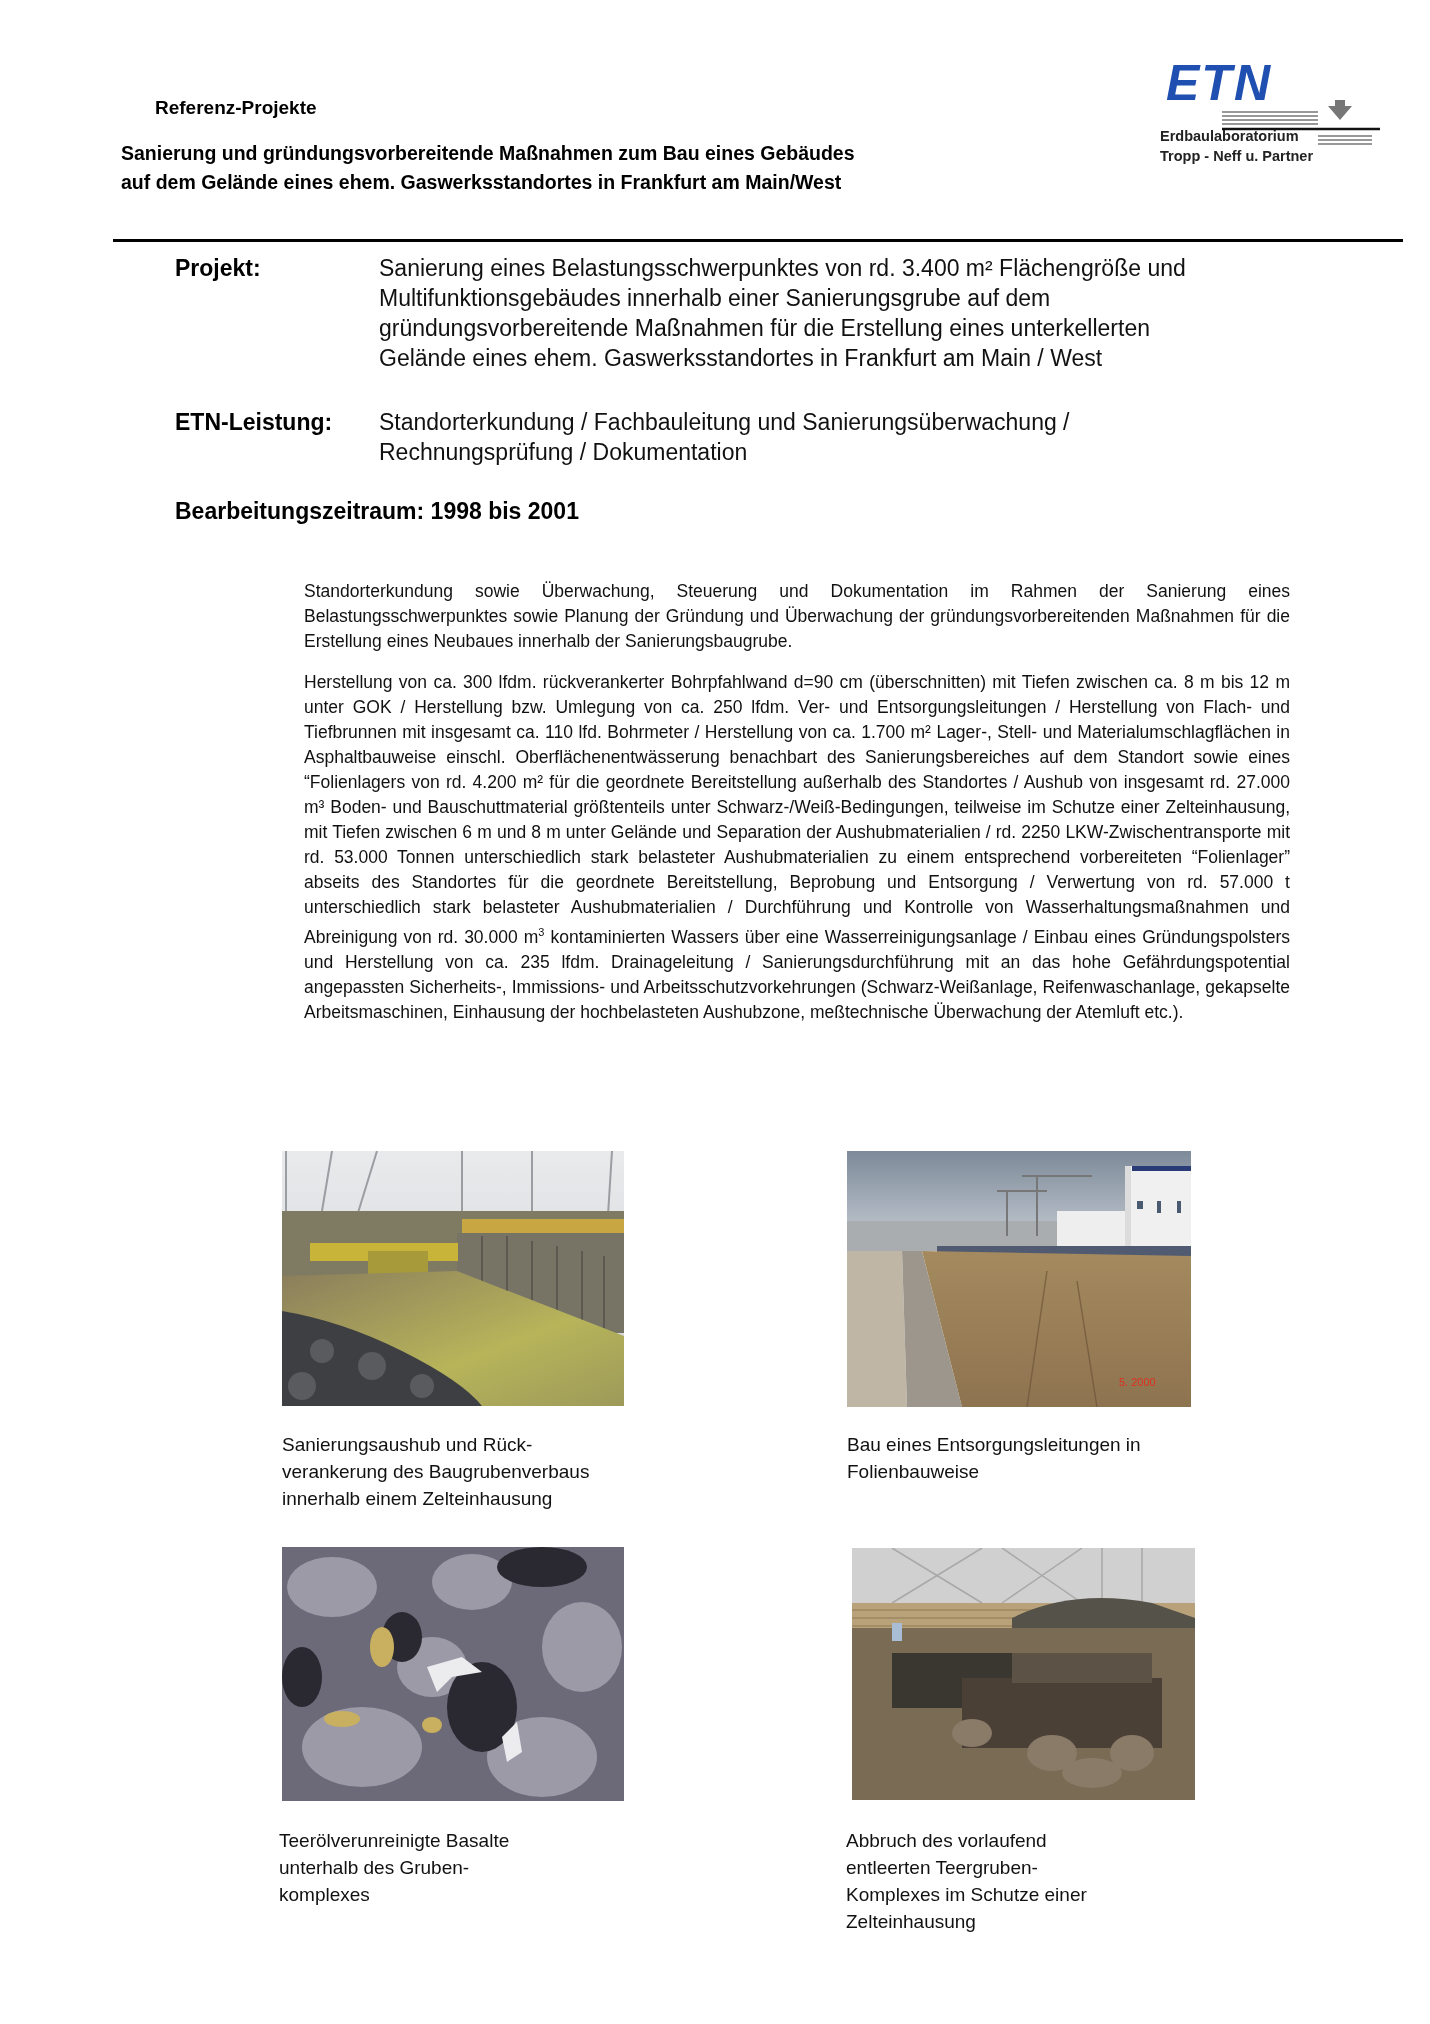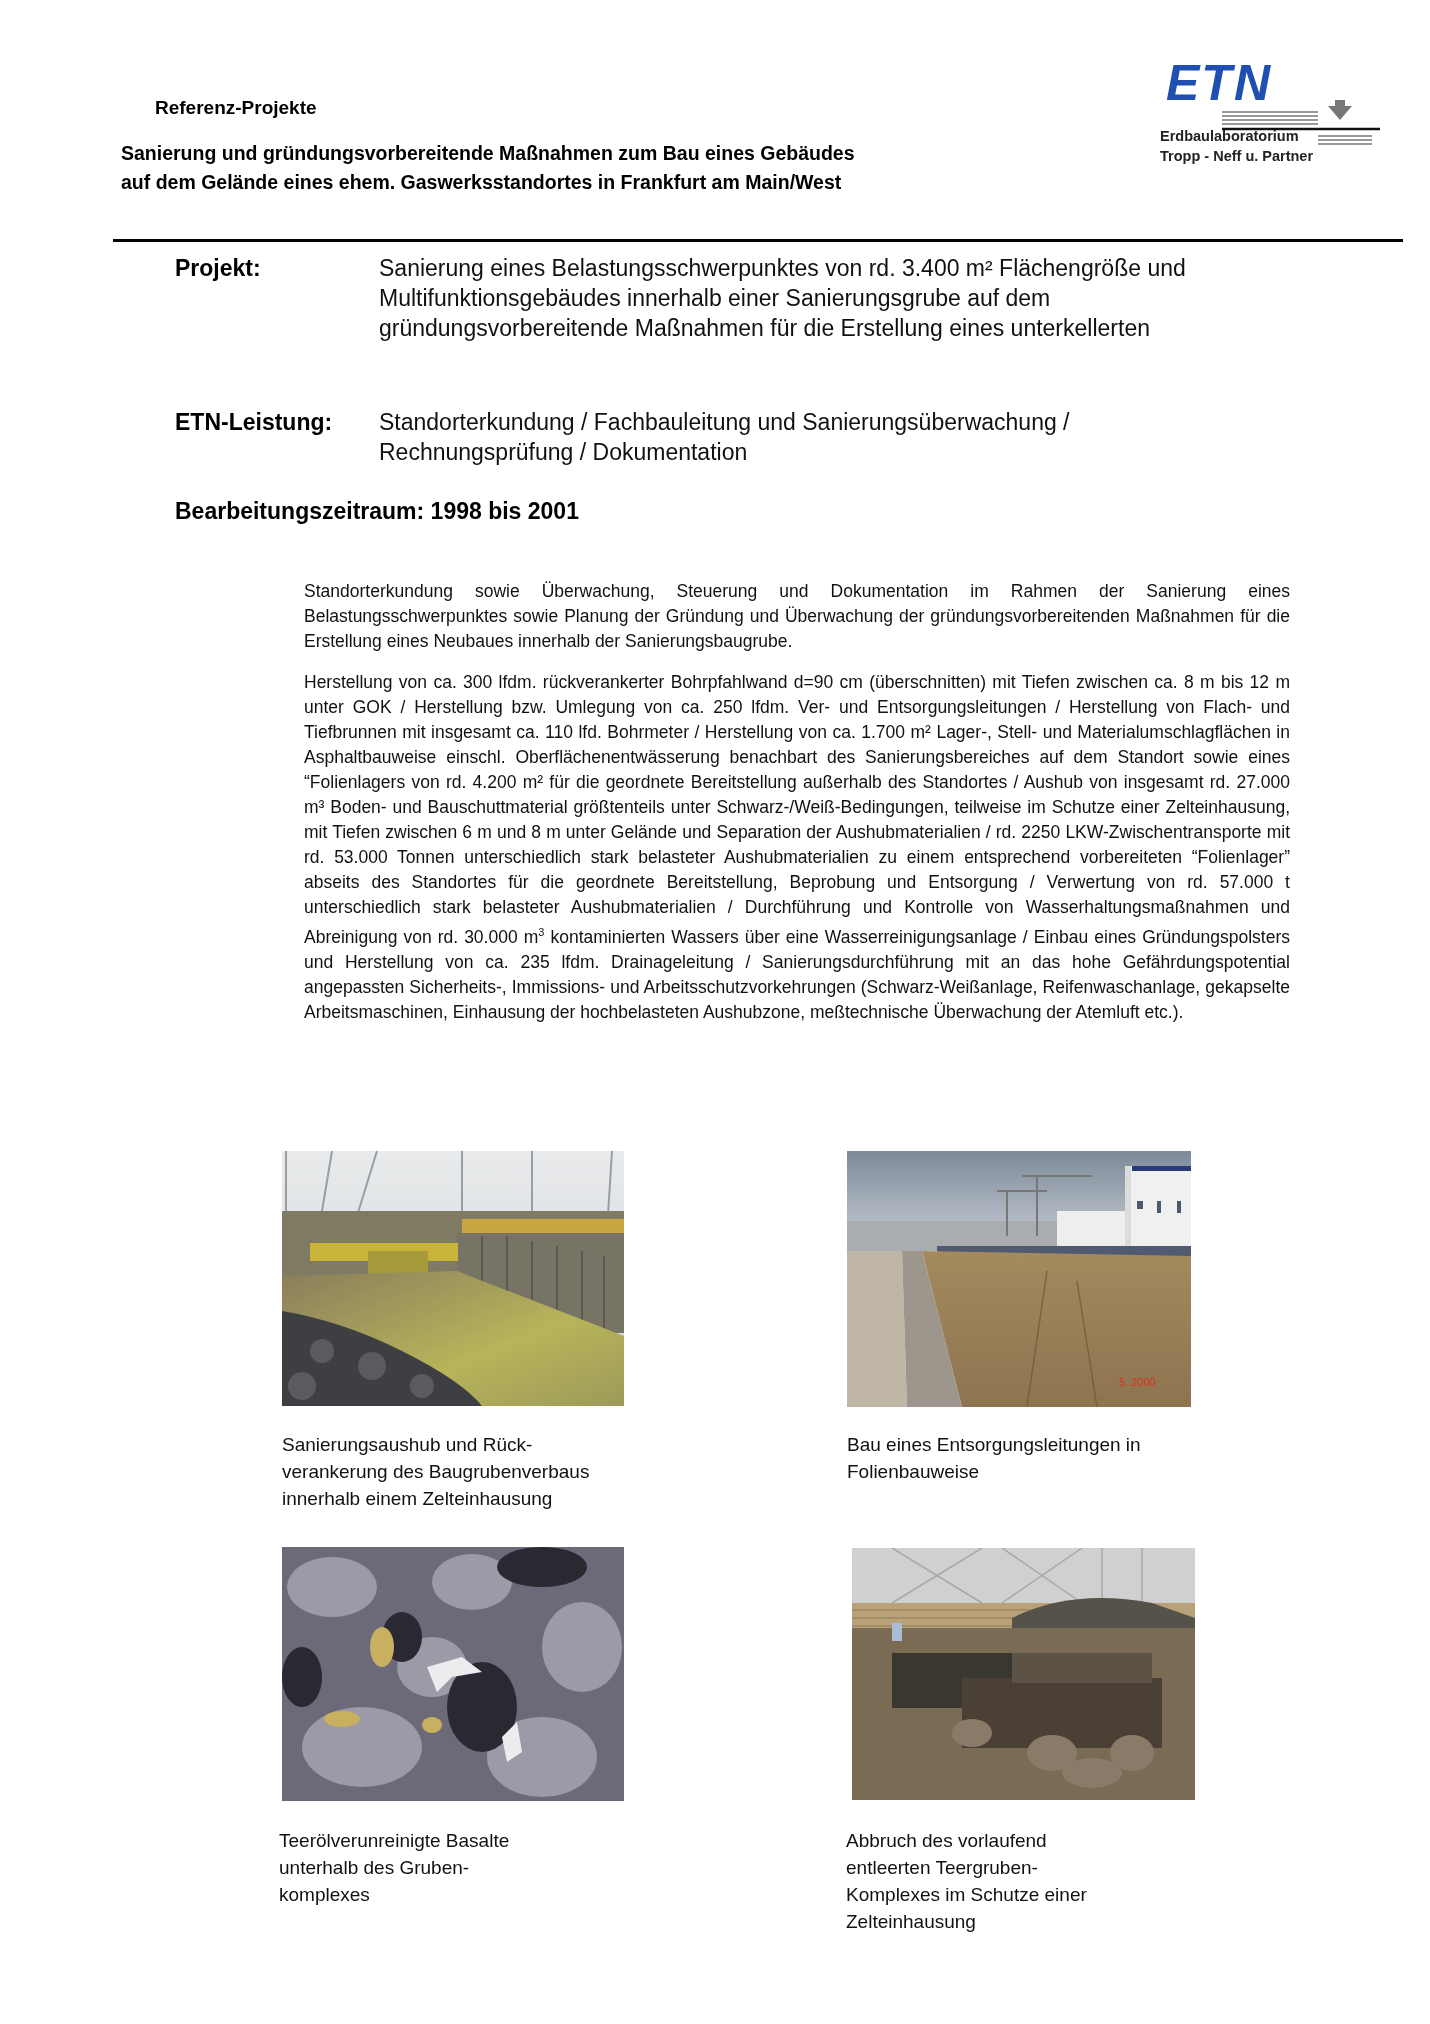--- a/index.html
+++ b/index.html
@@ -52,20 +52,21 @@
   <div class="logo-line2">Tropp - Neff u. Partner</div>
 </div>
 
 <div class="abs rule"></div>
 
 <div class="abs label" style="left:175px;top:255px;">Projekt:</div>
 <div class="abs val" style="left:379px;top:253px;">
   <div>Sanierung eines Belastungsschwerpunktes von rd. 3.400 m² Flächengröße und</div>
   <div>Multifunktionsgebäudes  innerhalb einer Sanierungsgrube auf dem</div>
   <div>gründungsvorbereitende Maßnahmen für die Erstellung eines  unterkellerten</div>
+  <div>Gelände eines ehem. Gaswerksstandortes in Frankfurt am Main / West</div>
 </div>
 
 <div class="abs label" style="left:175px;top:409px;">ETN-Leistung:</div>
 <div class="abs val" style="left:379px;top:407px;">
   <div>Standorterkundung / Fachbauleitung und Sanierungsüberwachung /</div>
   <div>Rechnungsprüfung / Dokumentation</div>
 </div>
 
 <div class="abs label" style="left:175px;top:498px;">Bearbeitungszeitraum: 1998 bis 2001</div>
 

